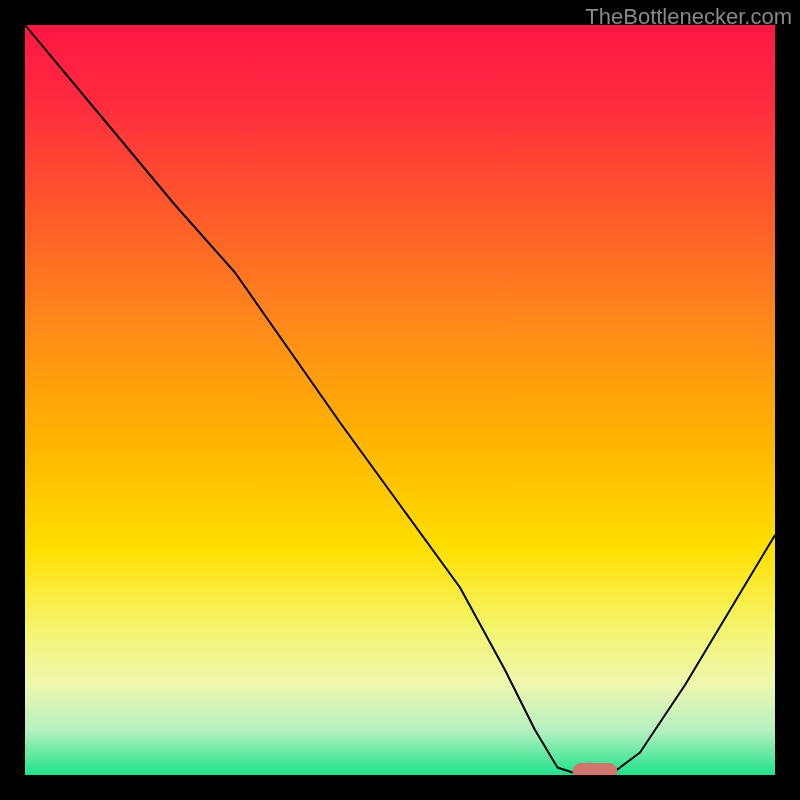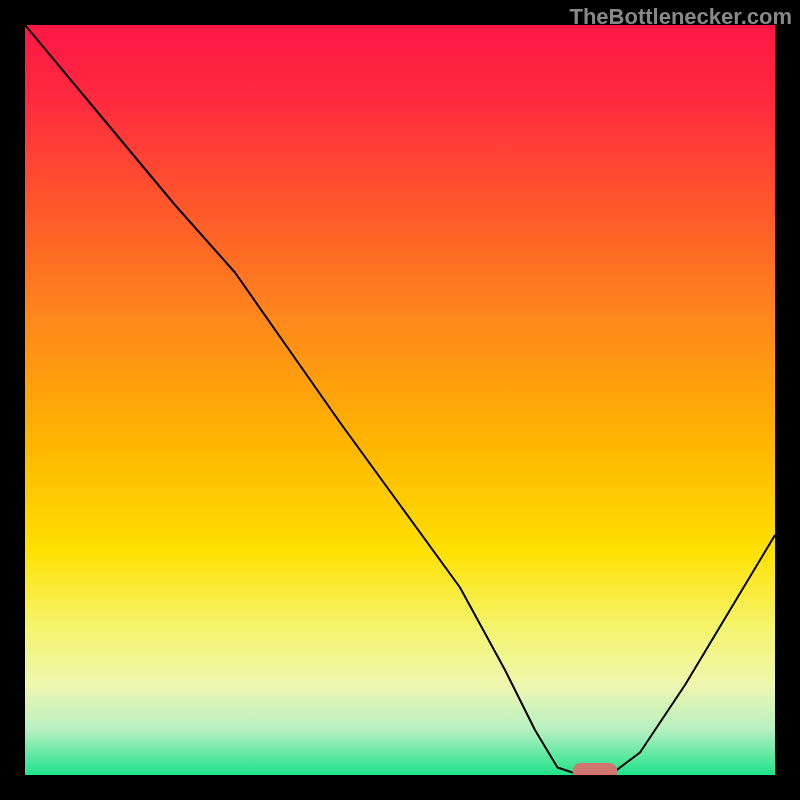--- a/index.html
+++ b/index.html
@@ -22,21 +22,21 @@
     top: 25px;
     width: 750px;
     height: 750px;
   }
   .watermark {
     position: absolute;
     top: 4px;
     right: 8px;
     color: #888;
     font-size: 22px;
-    font-weight: 700;
+    font-weight: 400;
     z-index: 10;
   }
   svg {
     display: block;
   }
 </style>
 </head>
 <body>
 
 <div class="container">

